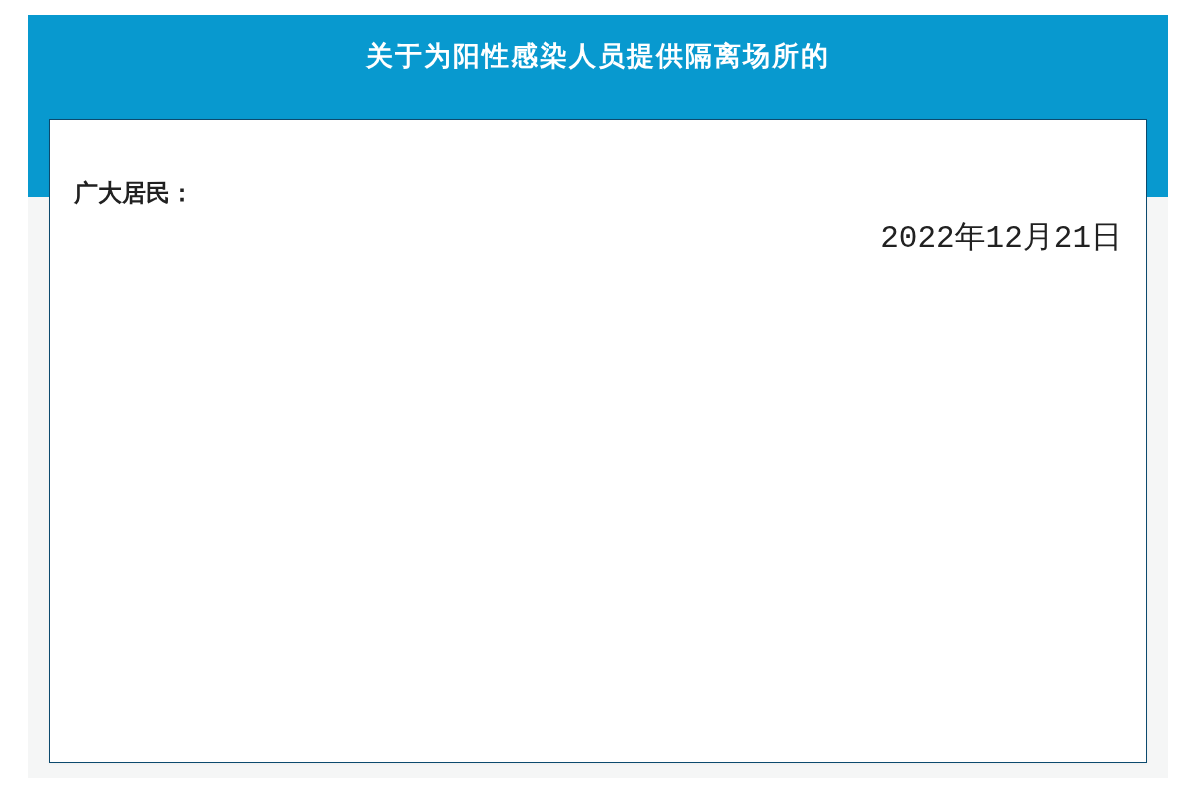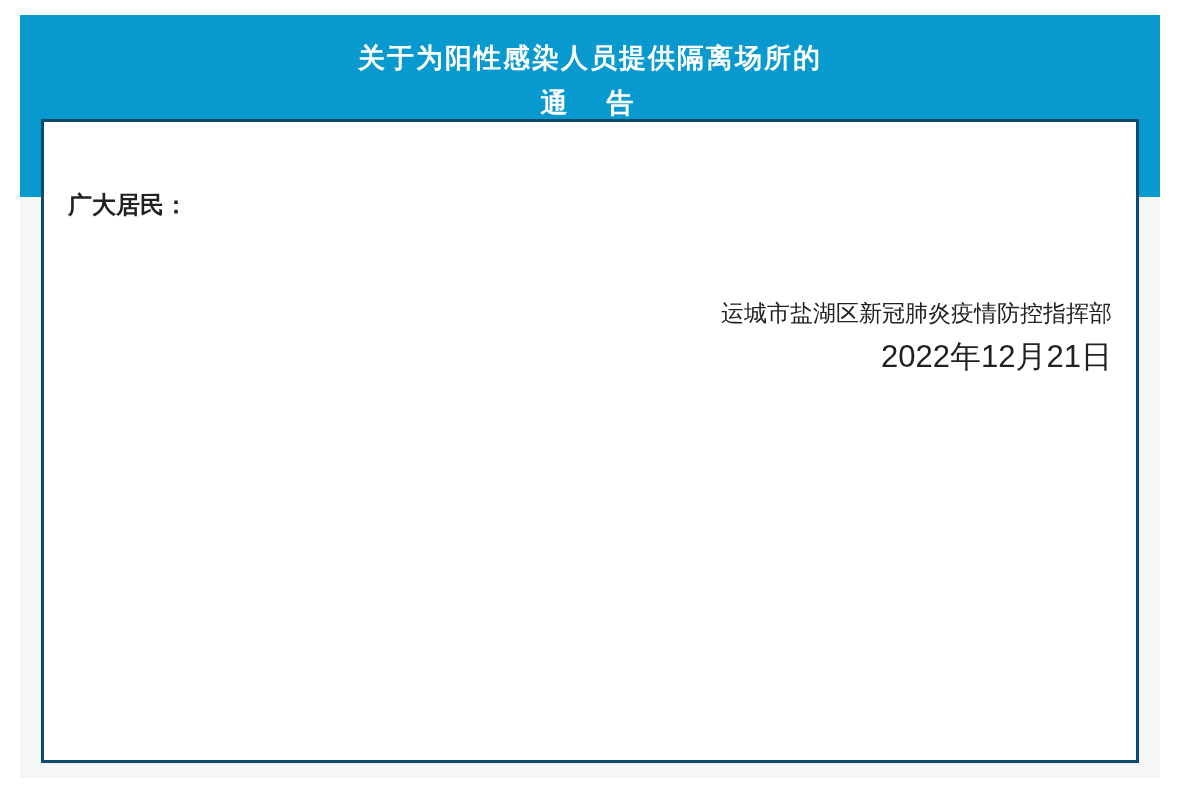--- a/index.html
+++ b/index.html
@@ -7,43 +7,44 @@
     --text-blue:#1c85ba;
     --text-black:#212121;
     --backdrop-gray:#f5f6f6;
     --card-white:#ffffff;
   }
   *{margin:0;padding:0;box-sizing:border-box;}
   html,body{width:1189px;height:800px;background:#ffffff;overflow:hidden;}
   body{font-family:"Liberation Sans",sans-serif;color:var(--text-black);}
 
   .backdrop{
-    position:absolute;left:20px;top:15px;width:1140px;height:763px;
+    position:absolute;left:28px;top:15px;width:1140px;height:763px;
     background:var(--backdrop-gray);
+    font-family:Liberation Mono, monospace;
   }
   .band{
     position:absolute;left:0;top:0;width:100%;height:182px;
     background:var(--band-blue);
   }
   .title-block{
     padding-top:27px;text-align:center;color:#ffffff;
   }
   .title-line1{
     font-size:27px;font-weight:700;line-height:32px;letter-spacing:2px;
   }
   .title-line2{
     font-size:27px;font-weight:700;line-height:32px;letter-spacing:6px;
     margin-top:13px;
   }
   .card{
     position:absolute;left:21px;top:104px;width:1098px;height:644px;
     background:var(--card-white);
-    border:3px solid #0c4a6e;
+    border:1px solid #0c4a6e;
     box-shadow:0 1px 3px rgba(0,0,0,0.04);
-    padding:12px 24px;
+    padding:4px 24px;
   }
   .salutation{
     margin-top:49px;
     font-size:24px;font-weight:700;line-height:44px;
   }
   .body-paragraph{
     margin-top:35px;
     font-size:23px;font-weight:600;line-height:44px;
     text-indent:2em;
     text-align:justify;
@@ -73,29 +74,27 @@
   }
 </style>
 </head>
 <body>
 
 <div class="backdrop">
 
   <div class="band">
     <div class="title-block">
       <div class="title-line1">关于为阳性感染人员提供隔离场所的</div>
-      <div class="title-line2">通　告</div>
     </div>
   </div>
 
   <div class="card">
 
     <div class="salutation">广大居民：</div>
 
 
 
 
-    <div class="signature">运城市盐湖区新冠肺炎疫情防控指挥部</div>
 
     <div class="date">2022年12月21日</div>
 
   </div>
 </div>
 
 </body></html>

